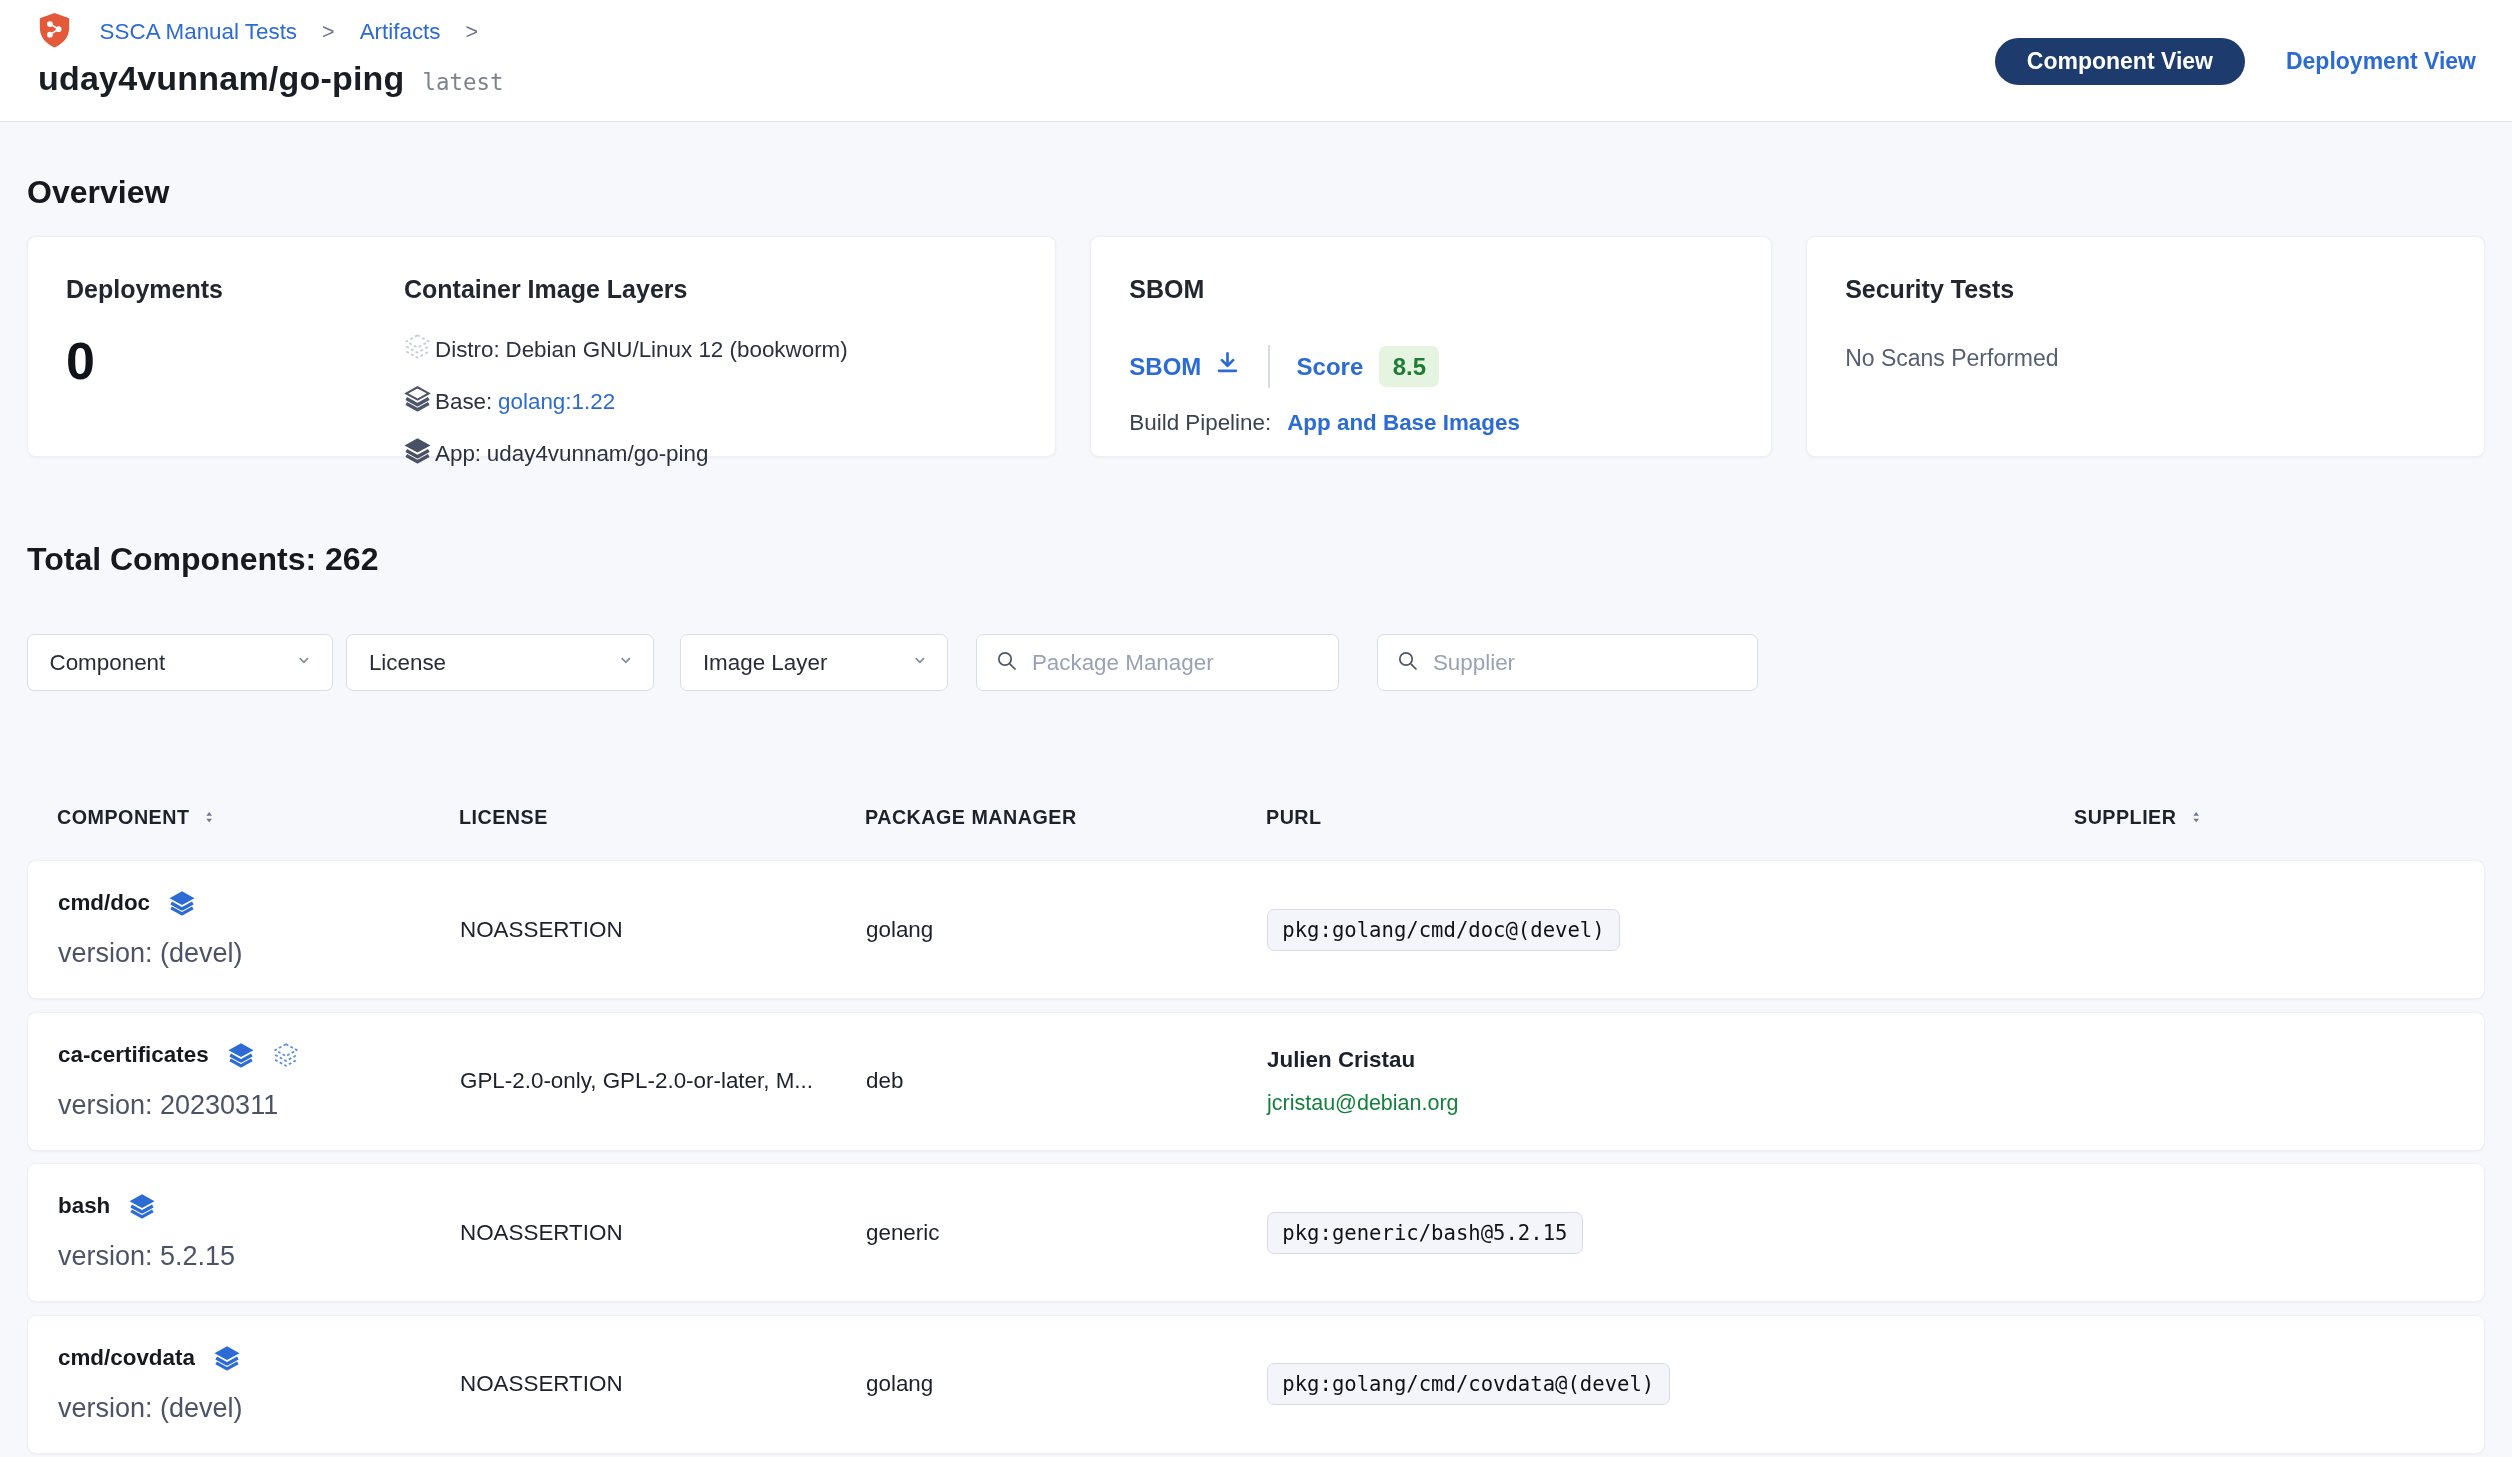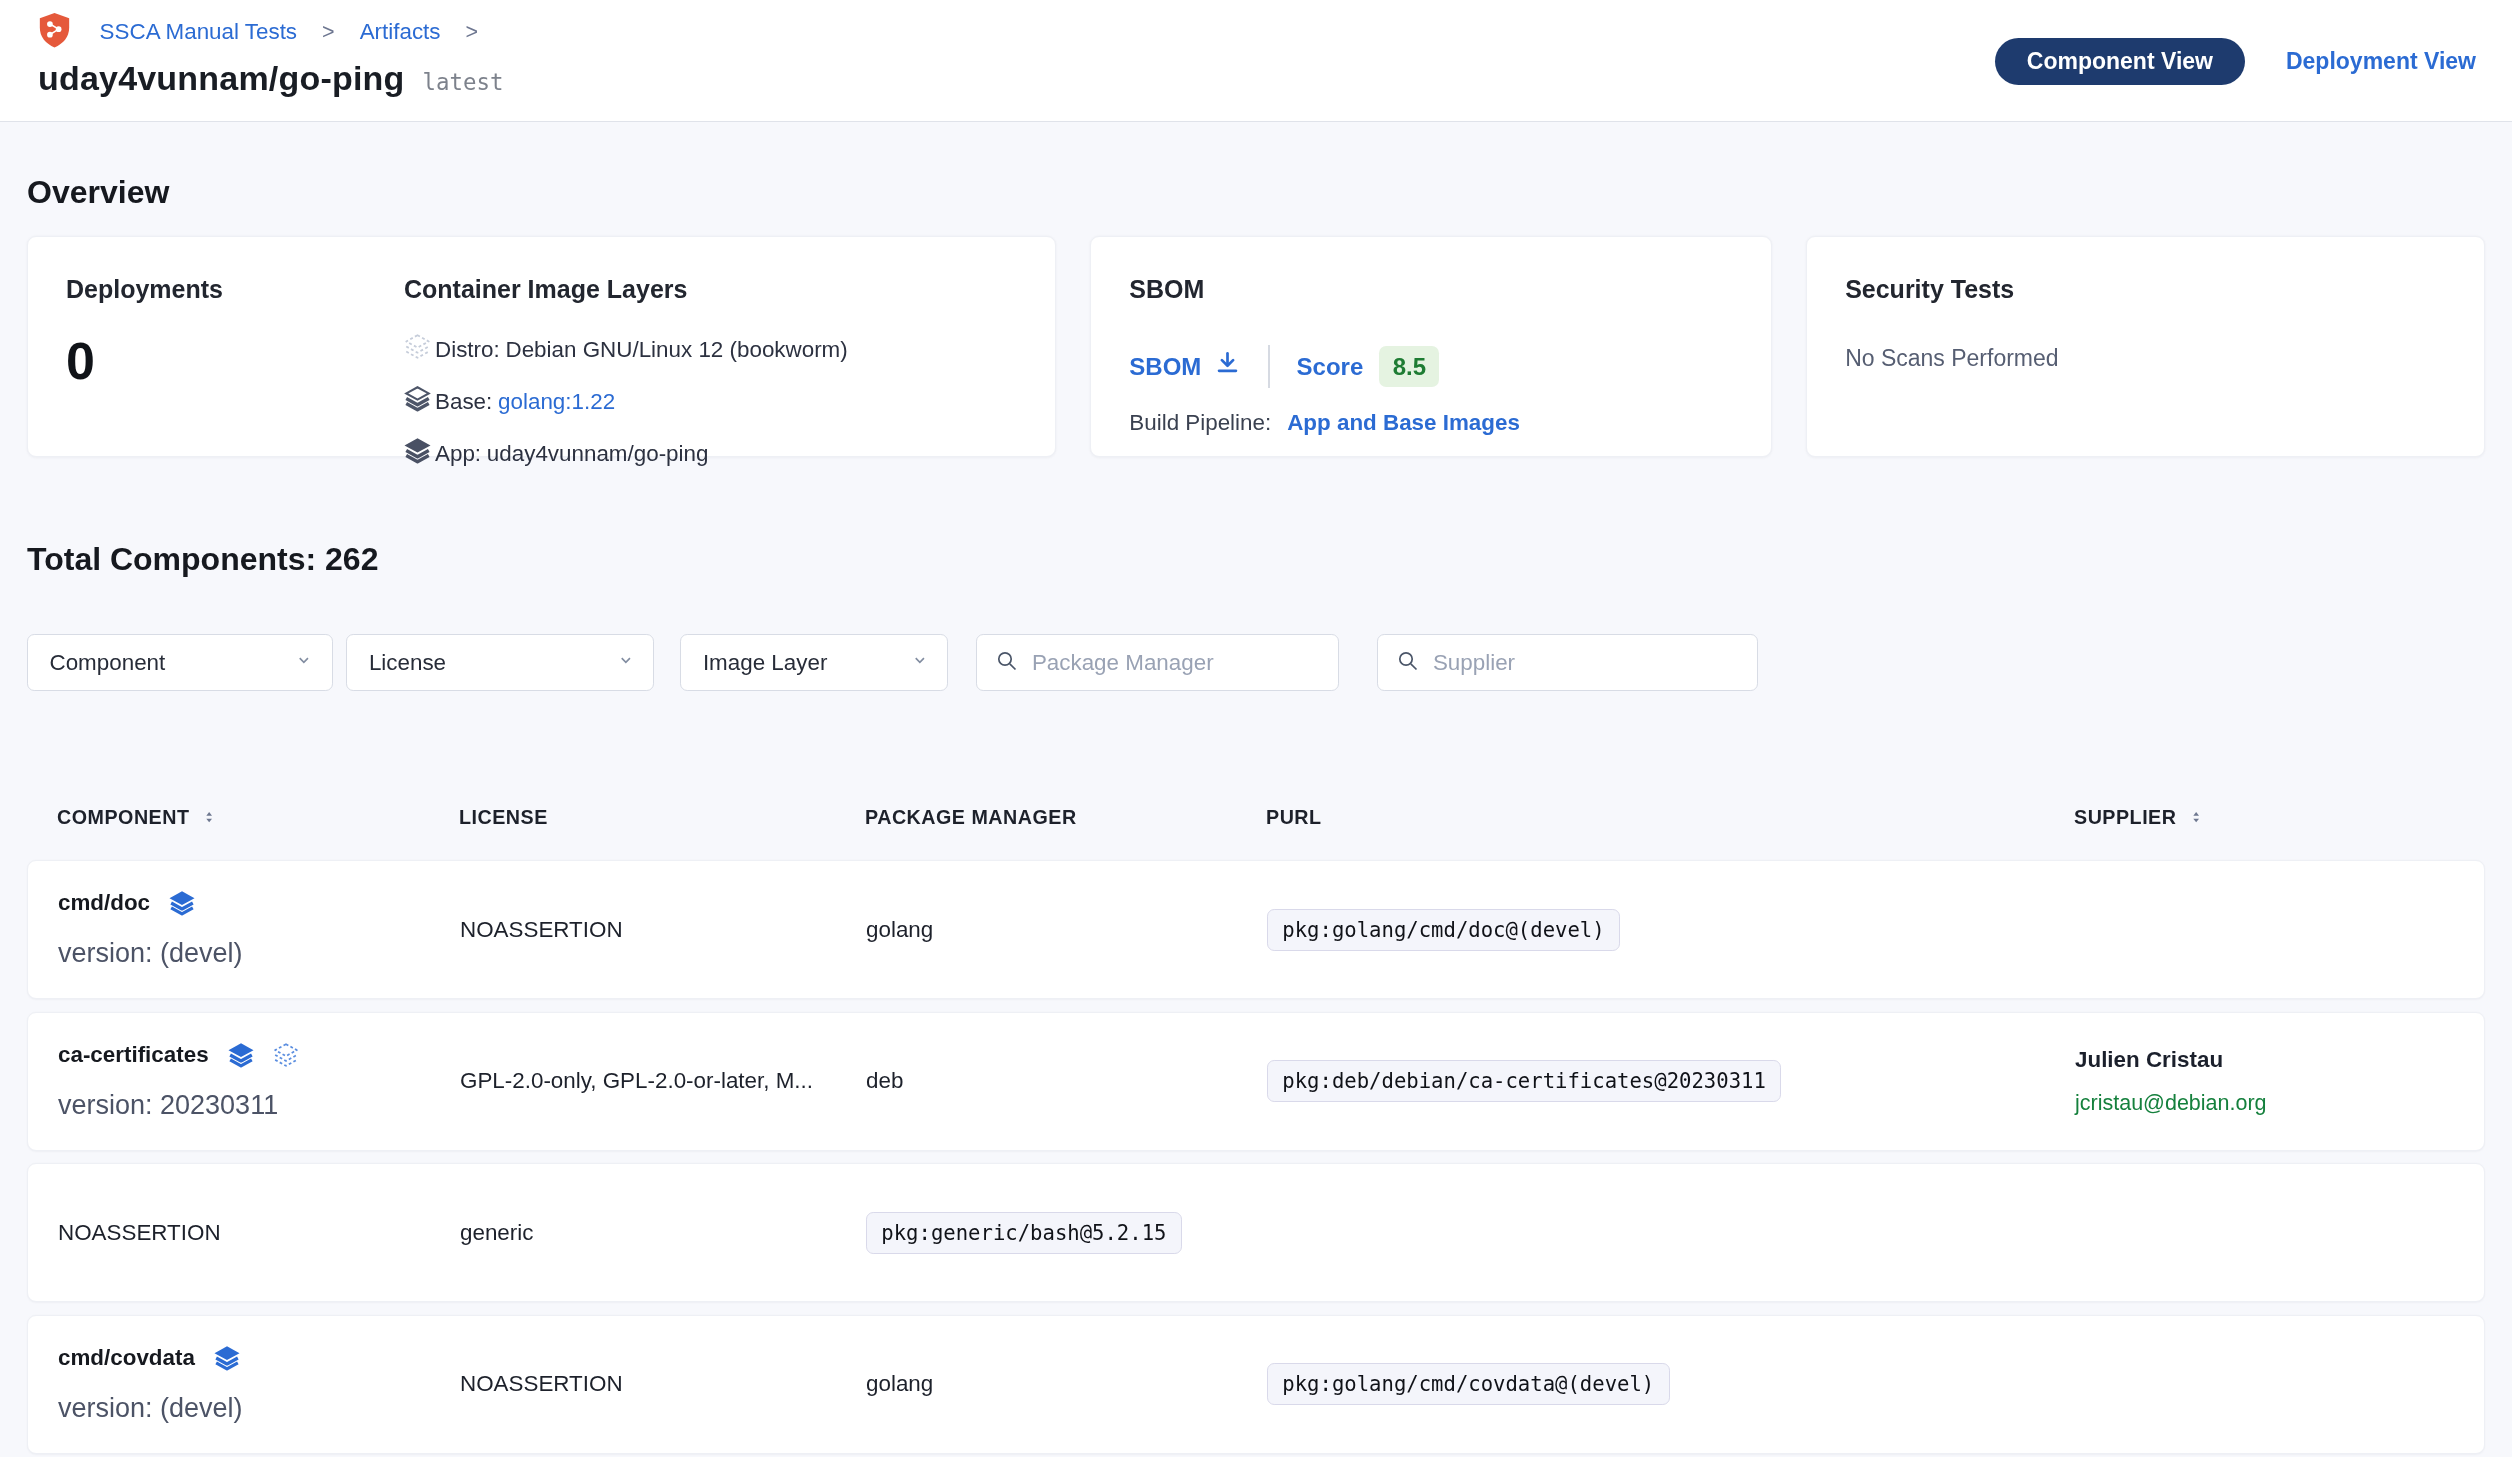--- a/index.html
+++ b/index.html
@@ -374,28 +374,40 @@
                 <polygon class="top" points="12 2 2 7.5 12 13 22 7.5"></polygon>
                 <polyline class="mid" points="2 12 12 17.5 22 12"></polyline>
                 <polyline class="bot" points="2 16.5 12 22 22 16.5"></polyline>
               </svg>
           </span>
         </div>
         <div class="comp-version">version: 20230311</div>
       </div>
       <div class="cell">GPL-2.0-only, GPL-2.0-or-later, M...</div>
       <div class="cell">deb</div>
-      <div class="cell"><span class="purl-badge">pkg:deb/debian/ca-certificates@20230311</span></div>
       <div class="cell sup-cell">
         <span class="sup-name">Julien Cristau</span>
         <span class="sup-email">jcristau@debian.org</span>
       </div>
     </article>
 
     <article class="trow tgrid">
+      <div class="cell comp-cell">
+        <div class="comp-name-line">
+          <span class="comp-name">bash</span>
+          <span>
+            <svg class="row-icon ly-filled-blue" viewBox="0 0 24 24">
+                <polygon class="top" points="12 2 2 7.5 12 13 22 7.5"></polygon>
+                <polyline class="mid" points="2 12 12 17.5 22 12"></polyline>
+                <polyline class="bot" points="2 16.5 12 22 22 16.5"></polyline>
+              </svg>
+          </span>
+        </div>
+        <div class="comp-version">version: 5.2.15</div>
+      </div>
       <div class="cell">NOASSERTION</div>
       <div class="cell">generic</div>
       <div class="cell"><span class="purl-badge">pkg:generic/bash@5.2.15</span></div>
       <div class="cell sup-cell">
         <span class="sup-name"></span>
         <span class="sup-email"></span>
       </div>
     </article>
 
     <article class="trow tgrid">

